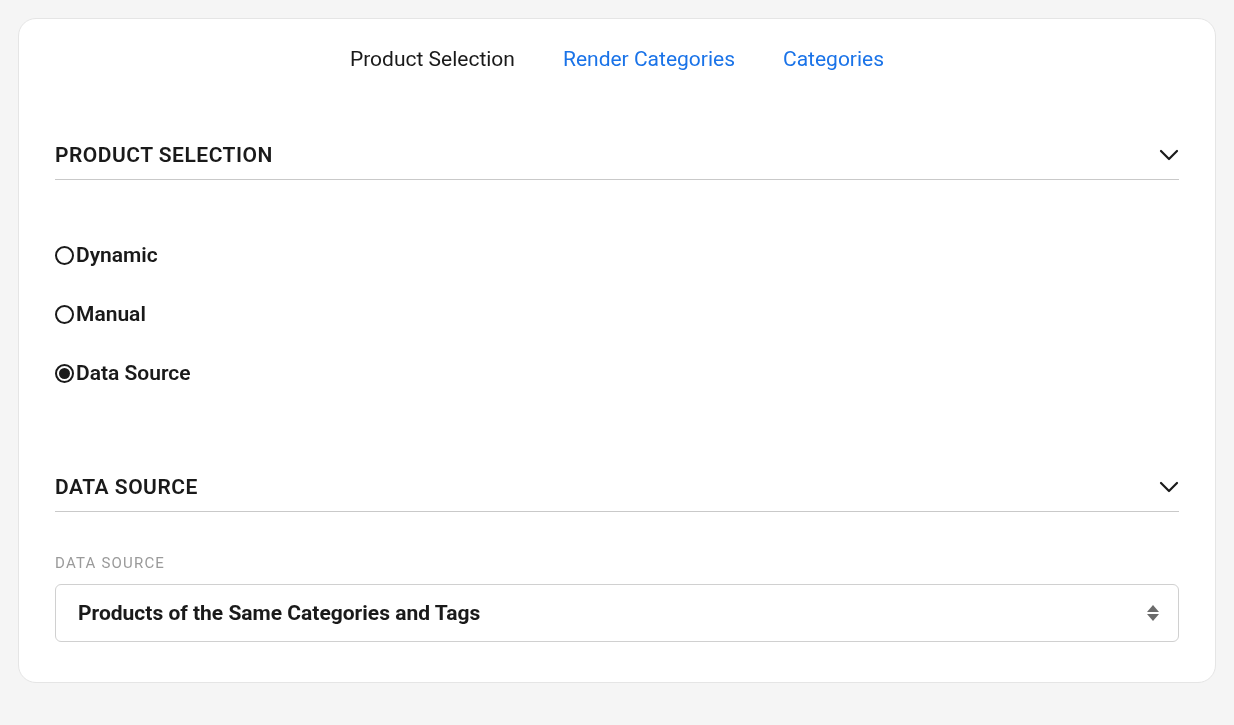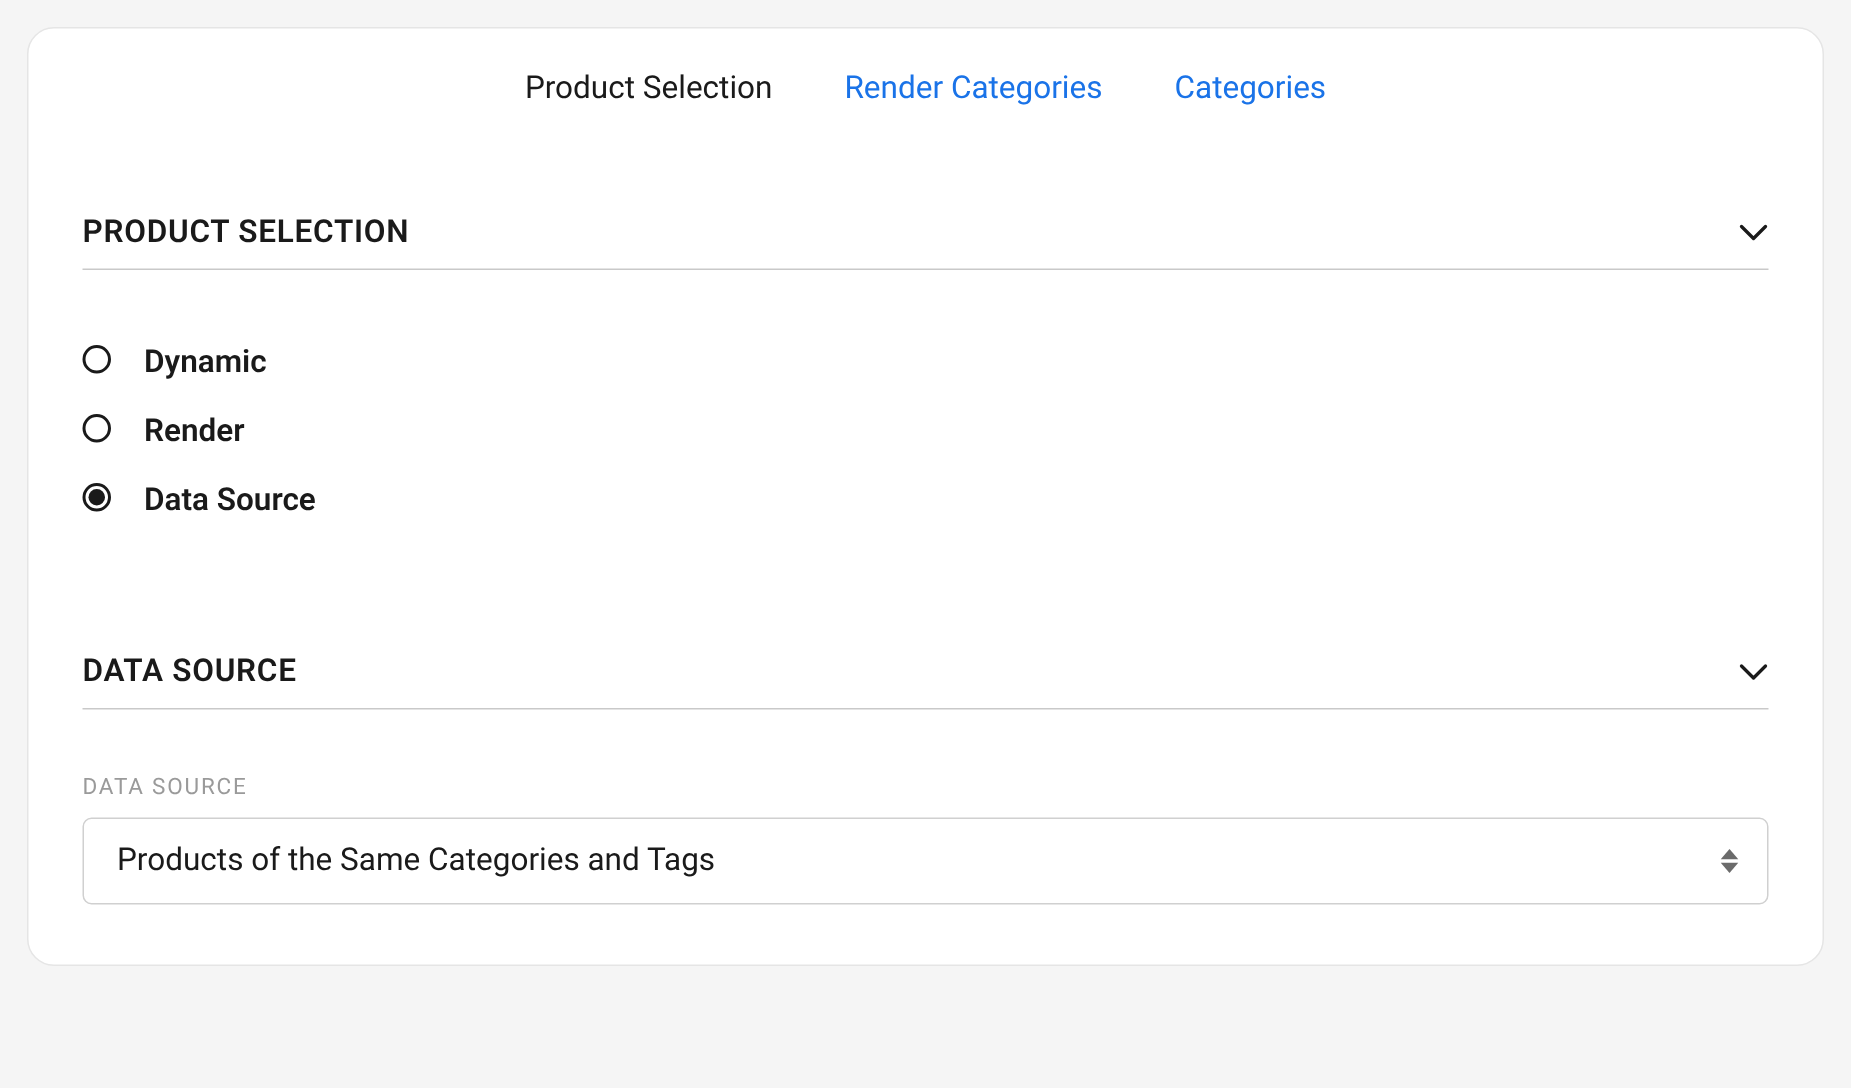--- a/index.html
+++ b/index.html
@@ -60,23 +60,24 @@
       justify-content: center;
     }
     .radio-group {
       display: flex;
       flex-direction: column;
       gap: 22px;
       margin-bottom: 90px;
     }
     .radio-item {
       display: flex;
-      align-items: flex-start;
-      gap: 22px;
-      cursor: pointer;
+      align-items: center;
+      gap: 2px;
+      cursor: pointer;
+      margin-top: 13px;
     }
     .radio-circle {
       width: 19px;
       height: 19px;
       border: 2px solid #1a1a1a;
       border-radius: 50%;
       display: flex;
       align-items: center;
       justify-content: center;
       flex-shrink: 0;
@@ -113,20 +114,21 @@
       border: 1px solid #d0d0d0;
       border-radius: 6px;
       padding: 16px 48px 16px 22px;
       font-size: 21px;
       color: #1a1a1a;
       background: #fff;
       cursor: pointer;
       appearance: none;
       font-family: inherit;
       text-align: left;
+      font-weight: bold;
     }
     .sort-icon {
       position: absolute;
       right: 20px;
       top: 50%;
       transform: translateY(-50%);
       pointer-events: none;
       display: flex;
       flex-direction: column;
       gap: 2px;
@@ -153,21 +155,21 @@
       </div>
     </div>
 
     <div class="radio-group">
       <div class="radio-item">
         <span class="radio-circle"></span>
         <span class="radio-label">Dynamic</span>
       </div>
       <div class="radio-item">
         <span class="radio-circle"></span>
-        <span class="radio-label">Render</span>
+        <span class="radio-label">Manual</span>
       </div>
       <div class="radio-item">
         <span class="radio-circle selected"></span>
         <span class="radio-label">Data Source</span>
       </div>
     </div>
   </div>
 
   <div class="section data-source-section">
     <div class="section-header">

